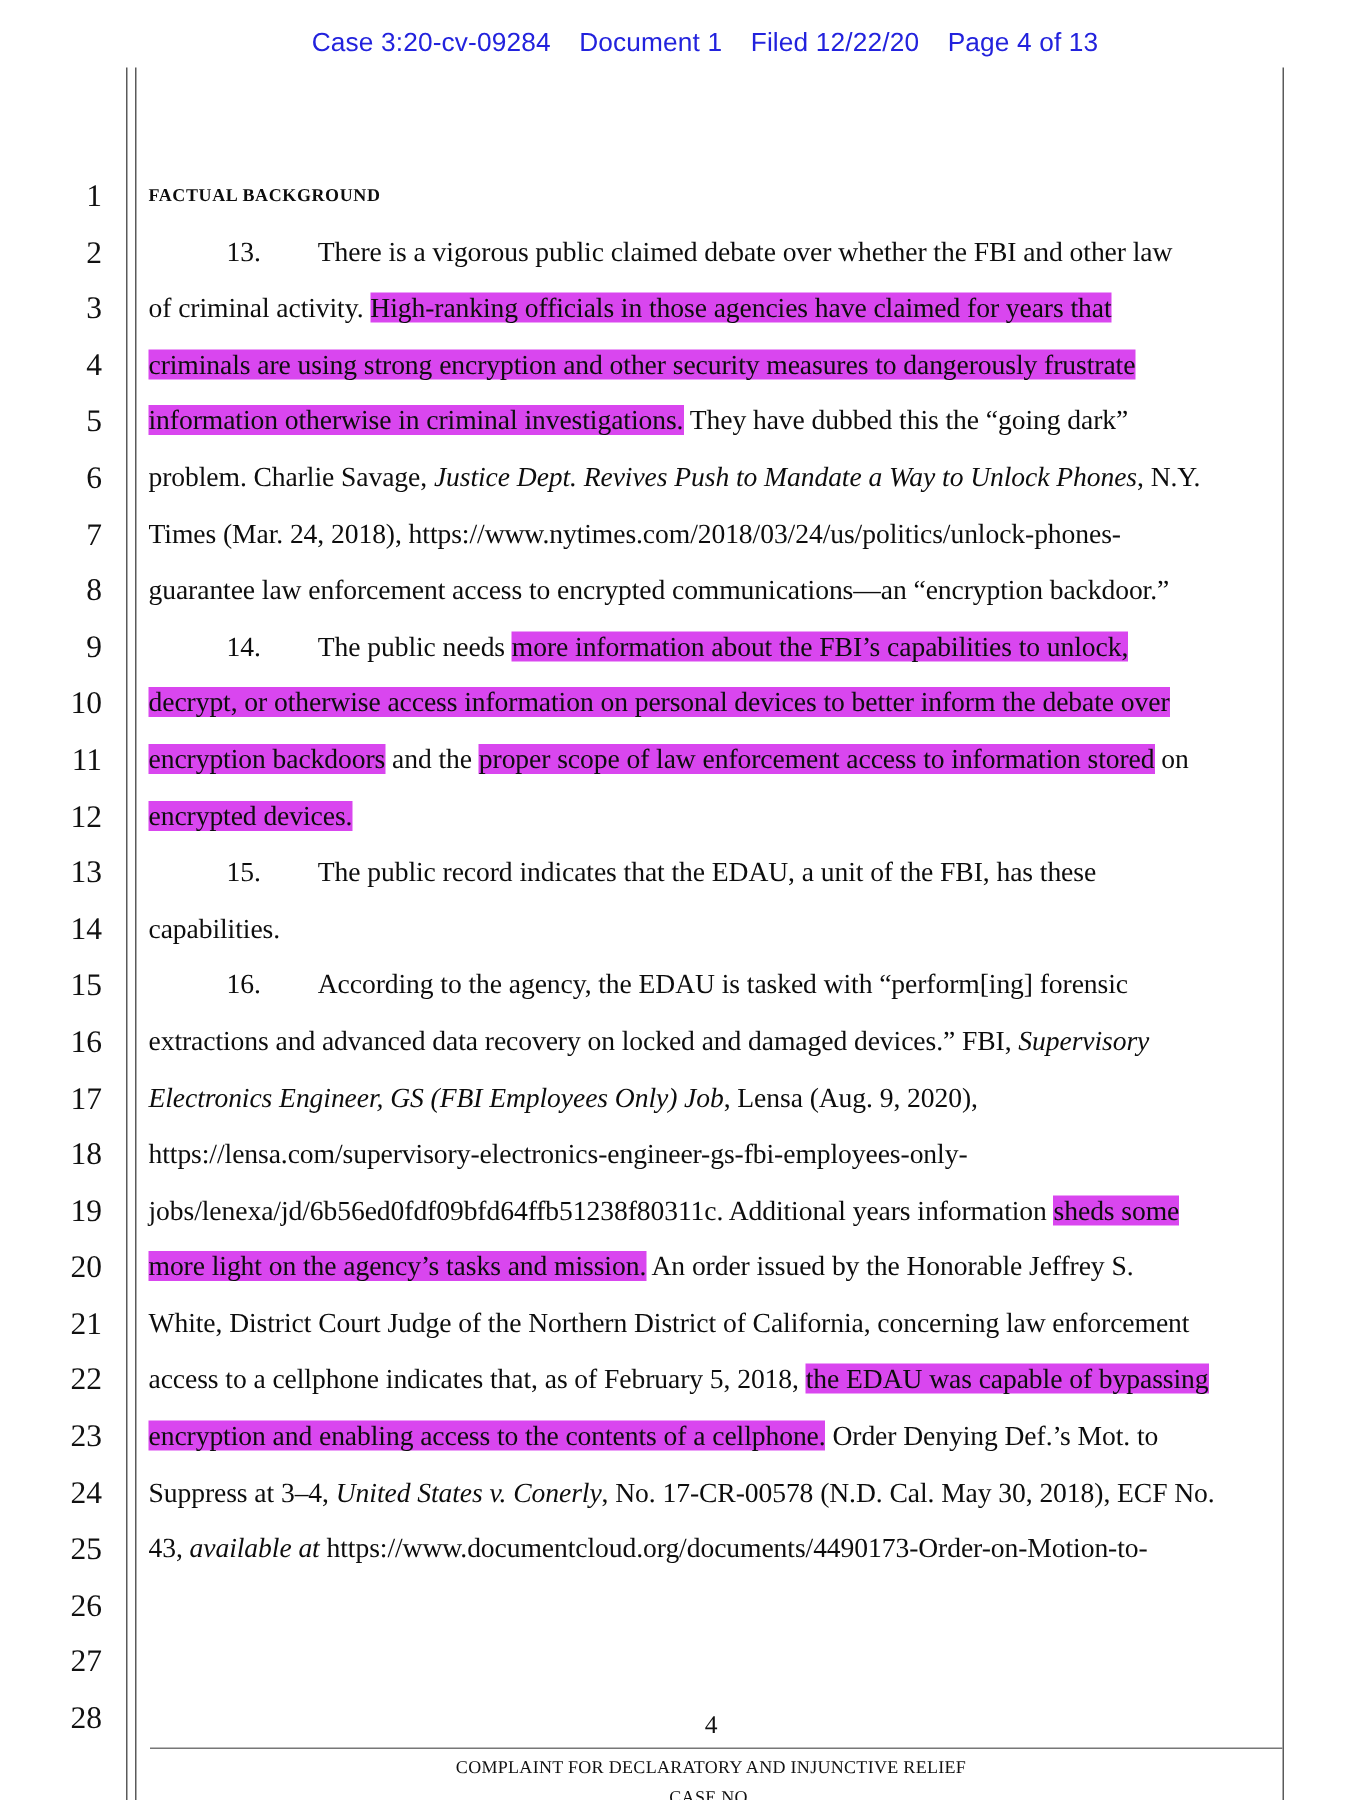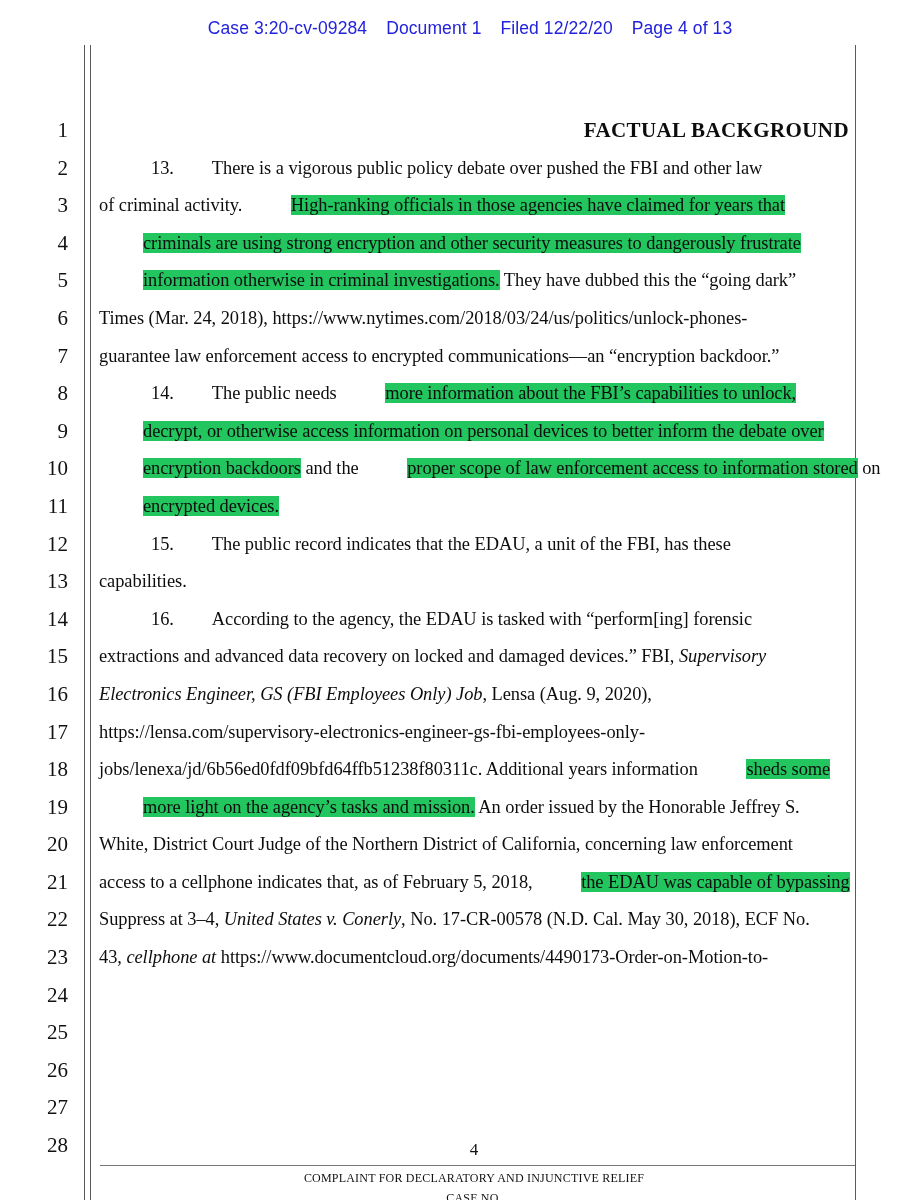--- a/index.html
+++ b/index.html
@@ -69,29 +69,29 @@
   }
   .tline {
     height: 37.6px;
     line-height: 37.6px;
     font-size: 18.4px;
     color: #0d0d0d;
     white-space: nowrap;
     letter-spacing: -0.05px;
   }
   .tline.center-head {
-    text-align: right;
+    text-align: left;
     font-weight: bold;
     letter-spacing: 0.4px;
-    font-size: 21px;
+    font-size: 12px;
   }
   .indent { display: inline-block; width: 52px; }
   .numgap { display: inline-block; width: 38px; }
   .it { font-style: italic; }
-  .hl { background: #22c55e; margin-left: 44px; }
+  .hl { background: #d946ef; }
 
   
   #page-number {
     position: absolute;
     top: 1140px; left: 99px; width: 750px;
     text-align: center;
     font-size: 17px;
     color: #111111;
   }
   #footer-rule {
@@ -153,42 +153,44 @@
     <div class="line-num">23</div>
     <div class="line-num">24</div>
     <div class="line-num">25</div>
     <div class="line-num">26</div>
     <div class="line-num">27</div>
     <div class="line-num">28</div>
   </div>
 
 <div id="body-column">
     <div class="tline center-head">FACTUAL BACKGROUND</div>
-    <div class="tline"><span class="indent"></span><span>13.</span><span class="numgap"></span><span>There is a vigorous public policy debate over pushed the FBI and other law</span></div>
+    <div class="tline"><span class="indent"></span><span>13.</span><span class="numgap"></span><span>There is a vigorous public claimed debate over whether the FBI and other law</span></div>
     <div class="tline"><span>of criminal activity. </span><span class="hl">High-ranking officials in those agencies have claimed for years that</span></div>
     <div class="tline"><span class="hl">criminals are using strong encryption and other security measures to dangerously frustrate</span></div>
     <div class="tline"><span class="hl">information otherwise in criminal investigations.</span><span> They have dubbed this the “going dark”</span></div>
+    <div class="tline"><span>problem. Charlie Savage, </span><span class="it">Justice Dept. Revives Push to Mandate a Way to Unlock Phones</span><span>, N.Y.</span></div>
     <div class="tline"><span>Times (Mar. 24, 2018), https://www.nytimes.com/2018/03/24/us/politics/unlock-phones-</span></div>
     <div class="tline"><span>guarantee law enforcement access to encrypted communications—an “encryption backdoor.”</span></div>
     <div class="tline"><span class="indent"></span><span>14.</span><span class="numgap"></span><span>The public needs </span><span class="hl">more information about the FBI’s capabilities to unlock,</span></div>
     <div class="tline"><span class="hl">decrypt, or otherwise access information on personal devices to better inform the debate over</span></div>
     <div class="tline"><span class="hl">encryption backdoors</span><span> and the </span><span class="hl">proper scope of law enforcement access to information stored</span><span> on</span></div>
     <div class="tline"><span class="hl">encrypted devices.</span></div>
     <div class="tline"><span class="indent"></span><span>15.</span><span class="numgap"></span><span>The public record indicates that the EDAU, a unit of the FBI, has these</span></div>
     <div class="tline"><span>capabilities.</span></div>
     <div class="tline"><span class="indent"></span><span>16.</span><span class="numgap"></span><span>According to the agency, the EDAU is tasked with “perform[ing] forensic</span></div>
     <div class="tline"><span>extractions and advanced data recovery on locked and damaged devices.” FBI, </span><span class="it">Supervisory</span></div>
     <div class="tline"><span class="it">Electronics Engineer, GS (FBI Employees Only) Job</span><span>, Lensa (Aug. 9, 2020),</span></div>
     <div class="tline"><span>https://lensa.com/supervisory-electronics-engineer-gs-fbi-employees-only-</span></div>
     <div class="tline"><span>jobs/lenexa/jd/6b56ed0fdf09bfd64ffb51238f80311c. Additional years information </span><span class="hl">sheds some</span></div>
     <div class="tline"><span class="hl">more light on the agency’s tasks and mission.</span><span> An order issued by the Honorable Jeffrey S.</span></div>
     <div class="tline"><span>White, District Court Judge of the Northern District of California, concerning law enforcement</span></div>
     <div class="tline"><span>access to a cellphone indicates that, as of February 5, 2018, </span><span class="hl">the EDAU was capable of bypassing</span></div>
+    <div class="tline"><span class="hl">encryption and enabling access to the contents of a cellphone.</span><span> Order Denying Def.’s Mot. to</span></div>
     <div class="tline"><span>Suppress at 3–4, </span><span class="it">United States v. Conerly</span><span>, No. 17-CR-00578 (N.D. Cal. May 30, 2018), ECF No.</span></div>
-    <div class="tline"><span>43, </span><span class="it">cellphone at</span><span> https://www.documentcloud.org/documents/4490173-Order-on-Motion-to-</span></div>
+    <div class="tline"><span>43, </span><span class="it">available at</span><span> https://www.documentcloud.org/documents/4490173-Order-on-Motion-to-</span></div>
     <div class="tline"></div>
   </div>
 
 <div id="page-number">4</div>
 <div id="footer-rule"></div>
 <div id="footer-text">
   <div class="fline">COMPLAINT FOR DECLARATORY AND INJUNCTIVE RELIEF</div>
   <div class="fline">CASE NO.</div>
 </div>
 

